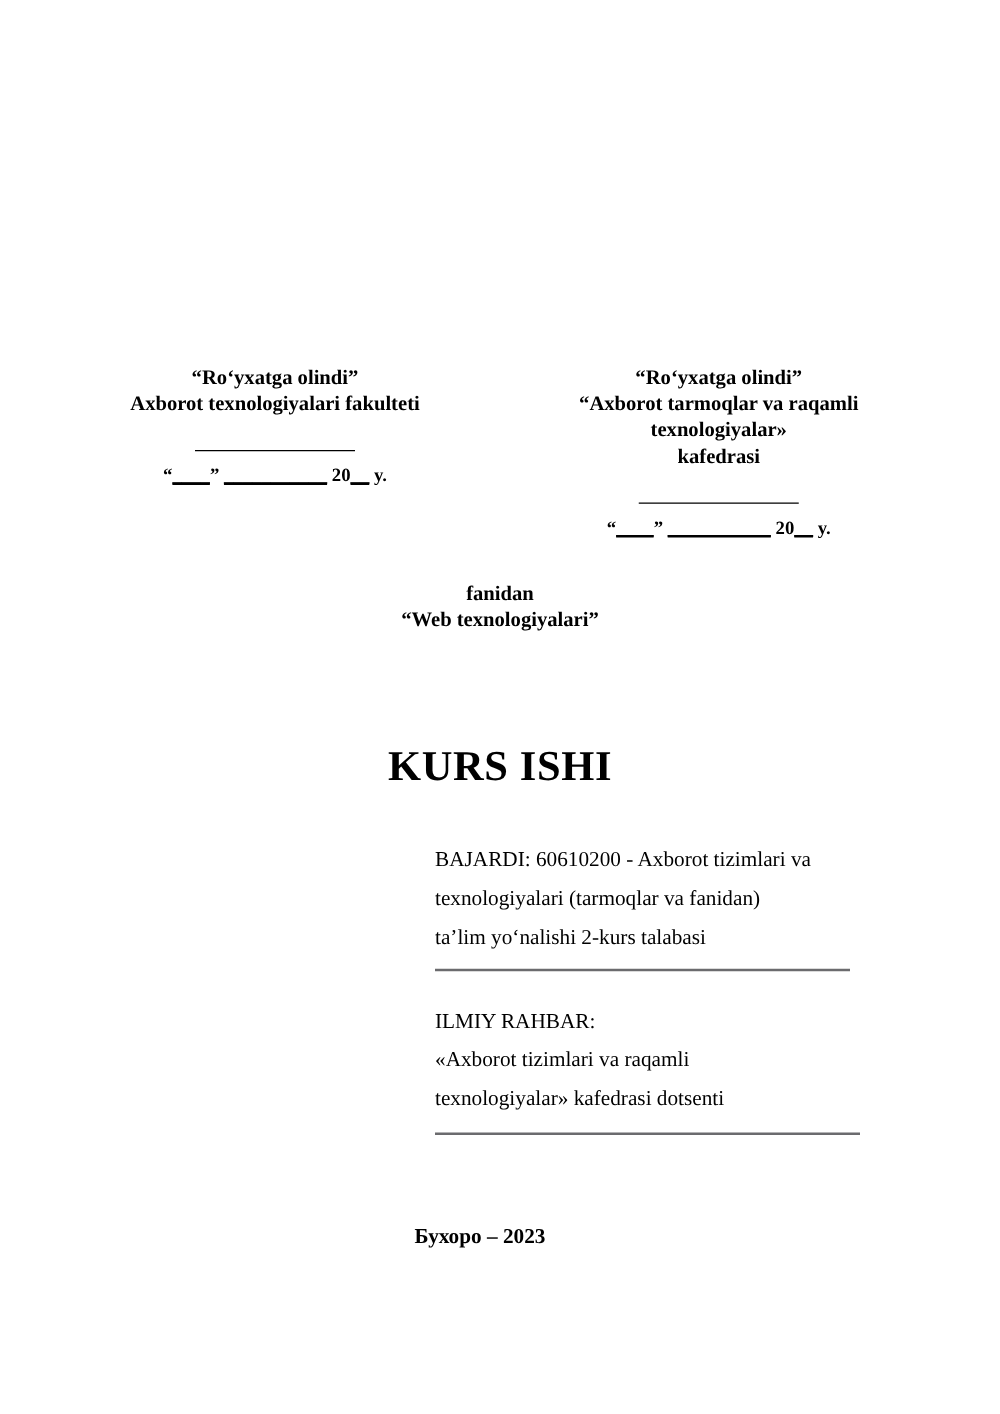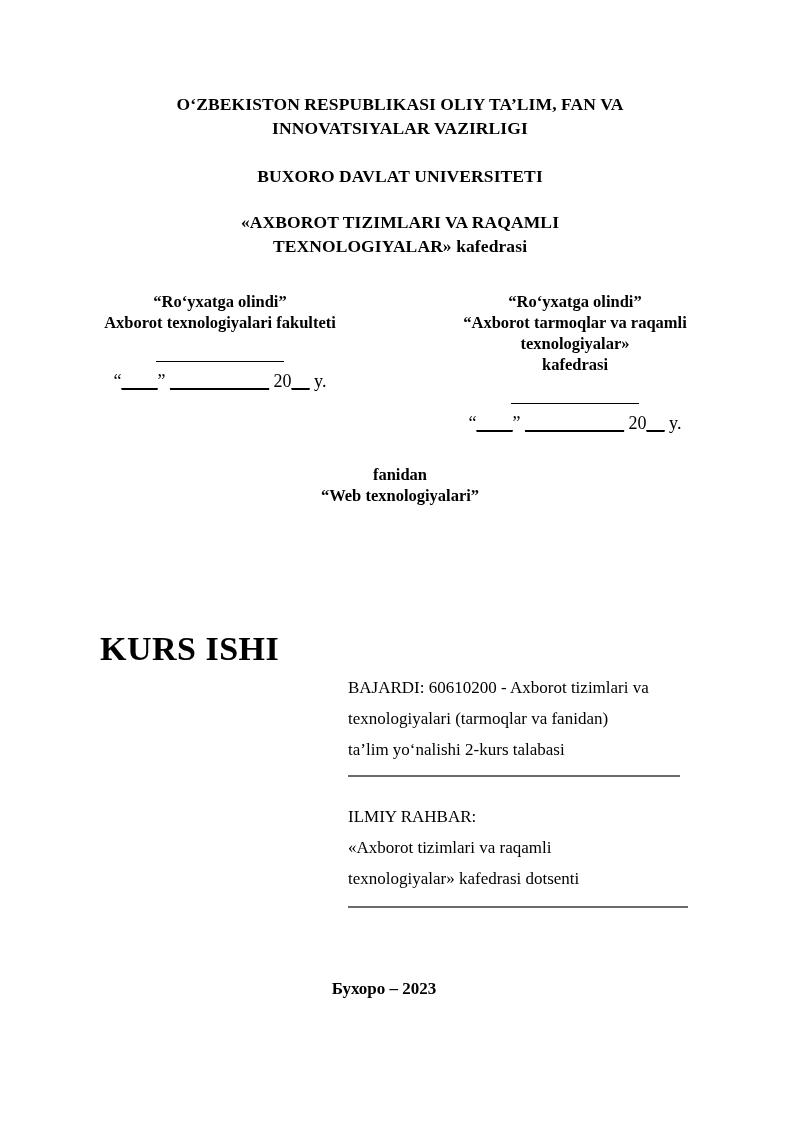--- a/index.html
+++ b/index.html
@@ -51,22 +51,22 @@
     font-weight: bold;
     font-size: 16.5px;
     line-height: 21px;
   }
   .reg-col.right { width: 330px; }
   .reg-title { font-weight: bold; }
 
   
   .sig {
     margin-top: 18px;
-    font-weight: normal;
-    font-size: 18px;
+    font-weight: bold;
+    font-size: 15px;
     line-height: 18px;
     white-space: nowrap;
   }
   .sig-over {
     display: block;
     text-align: center;
     letter-spacing: 0px;
   }
   .sig-over span {
     display: inline-block;
@@ -102,25 +102,25 @@
     font-size: 19px;
     line-height: 26px;
   }
 
   
   .kurs-ishi {
     position: absolute;
     top: 592px;
     left: 100px;
     width: 600px;
+    text-align: center;
     font-weight: bold;
     font-size: 34px;
     line-height: 44px;
     letter-spacing: 0.5px;
-    margin-top: 35px;
   }
 
   
   .credits {
     position: absolute;
     top: 672px;
     left: 348px;
     width: 340px;
   }
   .credit-line {
@@ -152,29 +152,20 @@
     font-weight: bold;
     font-size: 17px;
     line-height: 22px;
   }
 </style>
 </head>
 <body>
 
 <div class="page">
 
-  <div class="header">
-    <div class="hdr-line">O‘ZBEKISTON RESPUBLIKASI OLIY TA’LIM, FAN VA</div>
-    <div class="hdr-line">INNOVATSIYALAR VAZIRLIGI</div>
-    <div class="hdr-gap-1"></div>
-    <div class="hdr-line">BUXORO  DAVLAT  UNIVERSITETI</div>
-    <div class="hdr-gap-2"></div>
-    <div class="hdr-line">«AXBOROT TIZIMLARI VA RAQAMLI</div>
-    <div class="hdr-line">TEXNOLOGIYALAR» kafedrasi</div>
-  </div>
 
   <div class="reg">
 
     <div class="reg-col left">
       <div class="reg-title">“Ro‘yxatga olindi”</div>
       <div>Axborot texnologiyalari fakulteti</div>
 
       <div class="sig">
         <span class="sig-over"><span></span></span>
         <span class="sig-row"><span>“</span><span class="u">____</span><span>”</span>&nbsp;<span class="u">___________</span>&nbsp;<span>20</span><span class="u">__</span>&nbsp;<span>y.</span></span>

